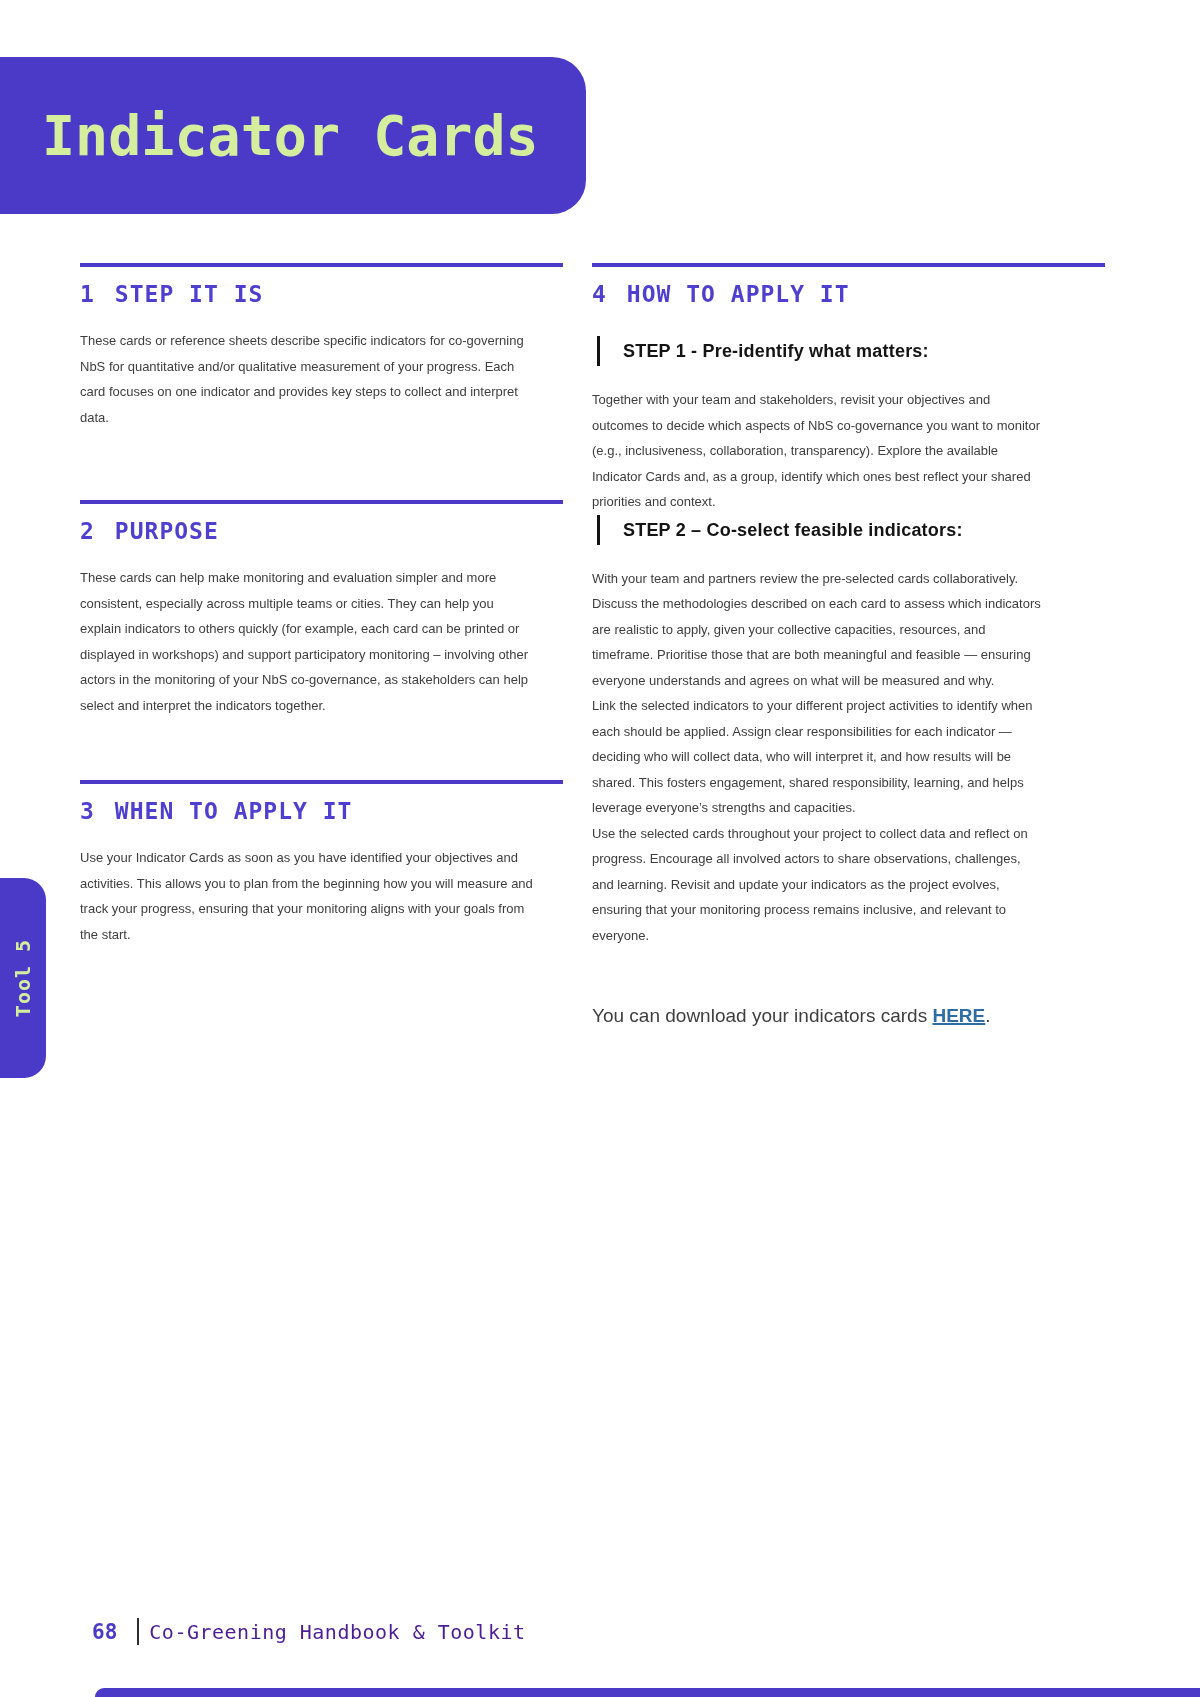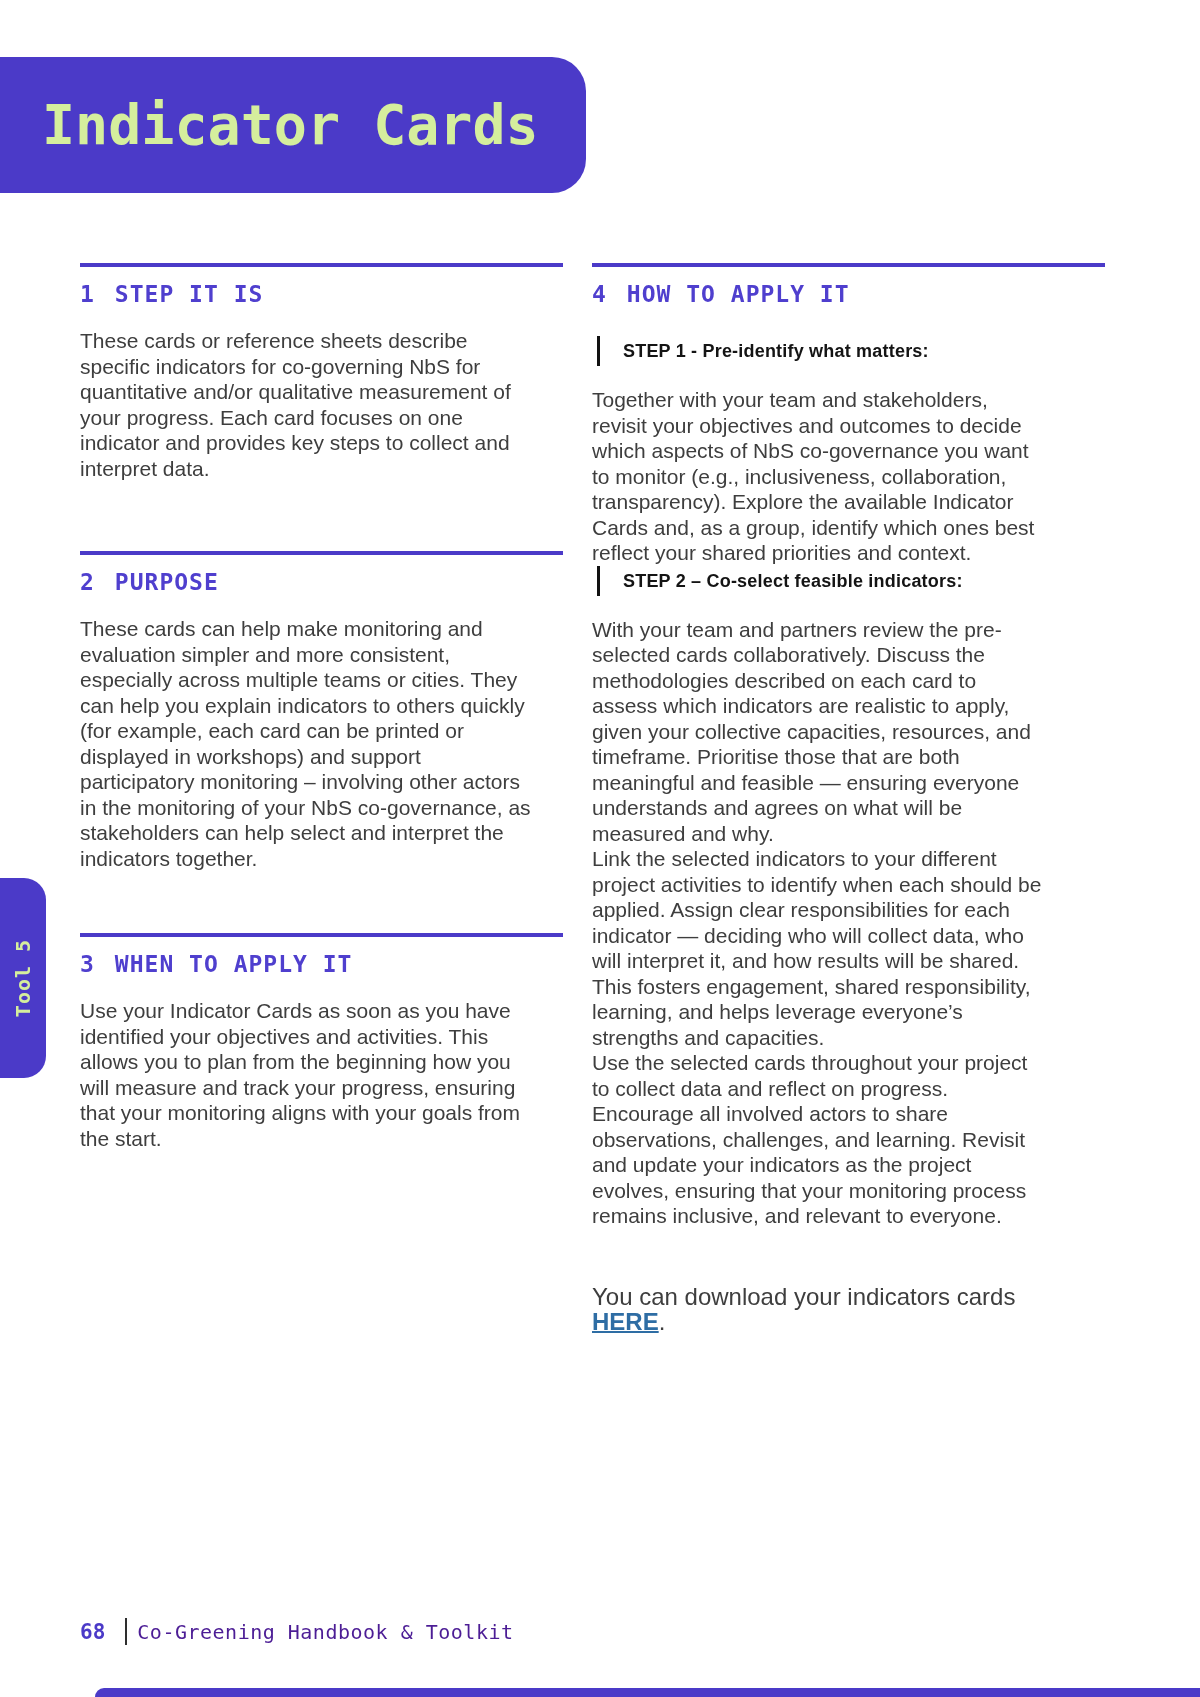--- a/index.html
+++ b/index.html
@@ -6,21 +6,21 @@
   .page{
     position:relative;
     width:1200px;height:1697px;
     background:#ffffff;
     overflow:hidden;
     font-family:"Liberation Sans",sans-serif;
   }
   
   .banner{
     position:absolute;top:57px;left:0;
-    width:586px;height:136px;
+    width:586px;height:157px;
     background:#4B3AC8;
     border-radius:0 34px 34px 0;
     display:flex;align-items:center;
     padding-left:42px;box-sizing:border-box;
   }
   .banner h1{
     margin:0;
     font-family:"DejaVu Sans Mono",monospace;
     font-weight:bold;font-size:55px;
     color:#D5EE9D;letter-spacing:0;
@@ -38,41 +38,41 @@
     display:flex;align-items:baseline;
     margin:14px 0 20px 0;
     font-family:"DejaVu Sans Mono",monospace;
     font-weight:bold;font-size:23px;
     color:#4F3FCE;letter-spacing:1px;
     line-height:27px;
   }
   .sec-head .num{margin-right:20px;}
   .body-p{
     margin:0;max-width:453px;
-    font-size:21px;line-height:25.5px;
+    font-size:13px;line-height:25.5px;
     color:#3E3E3E;
   }
   .section-1{margin-bottom:70px;}
   .section-2{margin-bottom:62px;}
   
   .step{}
   .step.first{margin-top:28px;}
   .step-head{
     display:flex;align-items:center;gap:23px;
     padding-left:5px;margin-bottom:21px;
   }
   .step-bar{width:3px;height:30px;background:#121212;}
   .step-title{
     font-size:18px;font-weight:bold;
     color:#141414;letter-spacing:0.2px;
     line-height:24px;
   }
   .download{
     margin-top:55px;max-width:453px;
-    font-size:24px;line-height:25.5px;color:#3E3E3E;
+    font-size:19px;line-height:25.5px;color:#3E3E3E;
   }
   .download a{
     color:#2E6DA4;font-weight:bold;
     text-decoration:underline;
     text-decoration-thickness:2px;
   }
   
   .side-tab{
     position:absolute;left:0;top:878px;
     width:46px;height:200px;
@@ -89,20 +89,21 @@
   }
   
   .footer{
     position:absolute;left:80px;top:1618px;
     display:flex;align-items:center;
   }
   .footer .pagenum{
     font-family:"DejaVu Sans Mono",monospace;
     font-weight:bold;font-size:21px;
     color:#4B3AC8;
+    margin-left:12px;
   }
   .footer .divider{
     width:2px;height:27px;background:#2e2e2e;
     margin-left:20px;margin-right:10px;
   }
   .footer .booktitle{
     font-family:"DejaVu Sans Mono",monospace;
     font-size:20px;color:#4c1d95;letter-spacing:0.5px;
   }
   

